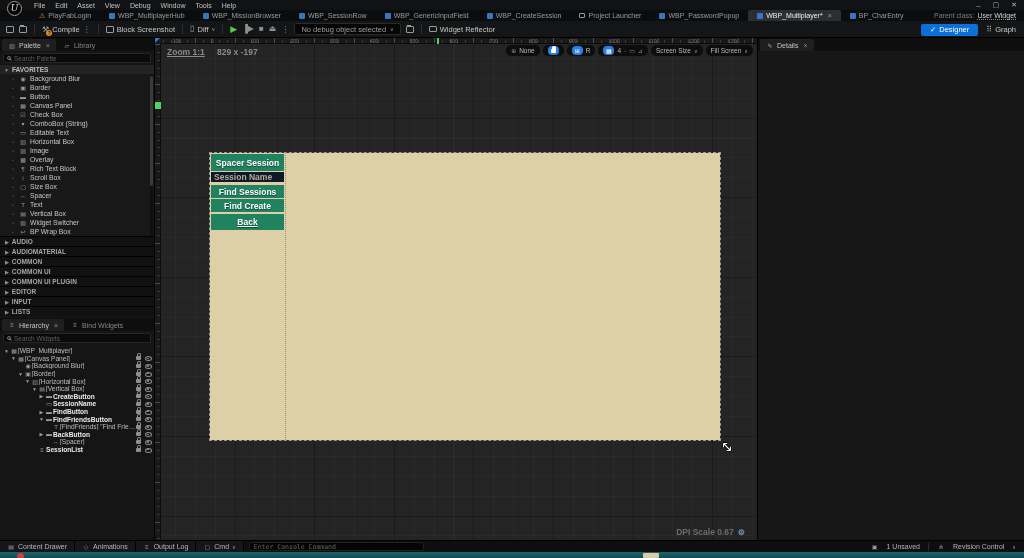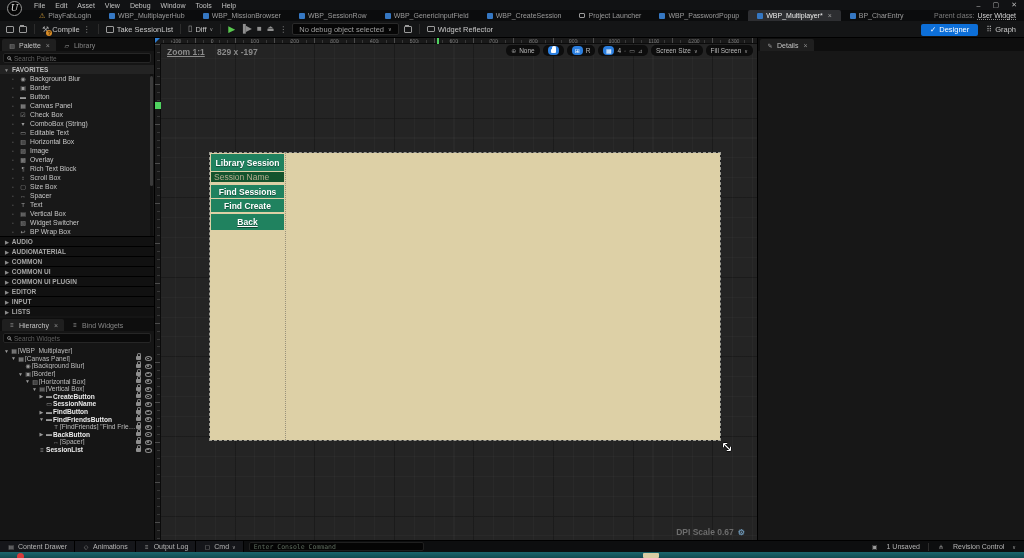--- a/index.html
+++ b/index.html
@@ -127,22 +127,22 @@
   .chip .dimglyph{color:#8a8a8a;font-size:6px;}
   .lk.white,.lk.white::before{background:#fff;border-color:#fff;}
   .lk.white{background:#fff;}
 
   .widget-rect{position:absolute;left:55px;top:115px;width:510px;height:287px;background:#ddd0a6;
                outline:1px dashed #9a9a92;}
   .col-sep{position:absolute;left:74.5px;top:0;bottom:0;border-left:1px dotted #98917a;}
   .cv-buttons{position:absolute;left:1px;top:1px;width:73px;display:flex;flex-direction:column;}
   .cv-btn{background:#20825f;display:flex;align-items:center;justify-content:center;color:#fff;
           font-weight:bold;font-size:8.5px;text-shadow:0 1px 1px rgba(0,0,0,0.45);flex:none;}
-  .cv-edit{background:#14532d;color:#b5ad90;display:flex;align-items:center;padding-left:3px;
-           font-weight:normal;font-size:8.5px;flex:none;}
+  .cv-edit{background:#0f172a;color:#b5ad90;display:flex;align-items:center;padding-left:3px;
+           font-weight:bold;font-size:8.5px;flex:none;}
   .cv-gap{flex:none;}
   .resize-cursor{position:absolute;left:566px;top:403px;width:12px;height:12px;}
   .vp-footer{position:absolute;left:13px;top:466px;font-size:8.5px;font-weight:bold;color:#6d6d6d;line-height:11.5px;}
   .vp-dpi{position:absolute;right:12px;top:489px;display:flex;gap:4px;align-items:center;
           font-size:8.5px;font-weight:bold;color:#6d6d6d;}
   .gear{color:#6d96b5;font-size:8px;}
 
   
   .details-panel{position:absolute;left:757px;top:38px;width:267px;height:502px;background:#151515;border-left:1px solid #000;}
   .details-body{position:absolute;left:0;top:13px;right:0;bottom:0;background:#171717;}
@@ -240,21 +240,21 @@
     <span class="ico-box folder"></span>
     <span class="tb-sep"></span>
     <span class="tb-btn">
       <span class="compile-wrap"><span class="ico">⚒</span><span class="badge-q">?</span></span>
       <span>Compile</span>
       <span class="dots">⋮</span>
     </span>
     <span class="tb-sep"></span>
     <span class="tb-btn">
       <span class="ico-box"></span>
-      <span>Take SessionList</span>
+      <span>Block Screenshot</span>
     </span>
     <span class="tb-sep"></span>
     <span class="tb-btn">
       <span class="ico">▯</span>
       <span>Diff</span>
         <span class="caret">∨</span>
     </span>
     <span class="tb-sep"></span>
     <span class="play">▶</span>
     <span class="playdim">▐▶</span>
@@ -632,21 +632,21 @@
       </span>
       <span class="chip">
         <span>Fill Screen</span>
         <span class="caret">∨</span>
       </span>
     </div>
 
     <div class="widget-rect">
       <div class="col-sep"></div>
       <div class="cv-buttons" id="cv-buttons">
-          <div class="cv-btn" style="height: 17px;">Library Session</div>
+          <div class="cv-btn" style="height: 17px;">Spacer Session</div>
           <div class="cv-edit" style="height: 10px; margin-top: 1px;">Session Name</div>
           <div class="cv-gap" style="height: 3px;"></div>
           <div class="cv-btn" style="height: 13px;">Find Sessions</div>
           <div class="cv-gap" style="height: 1px;"></div>
           <div class="cv-btn" style="height: 13px;">Find Create</div>
           <div class="cv-gap" style="height: 2px;"></div>
           <div class="cv-btn" style="height: 16px; text-decoration: underline;">Back</div>
         </div>
     </div>
 

